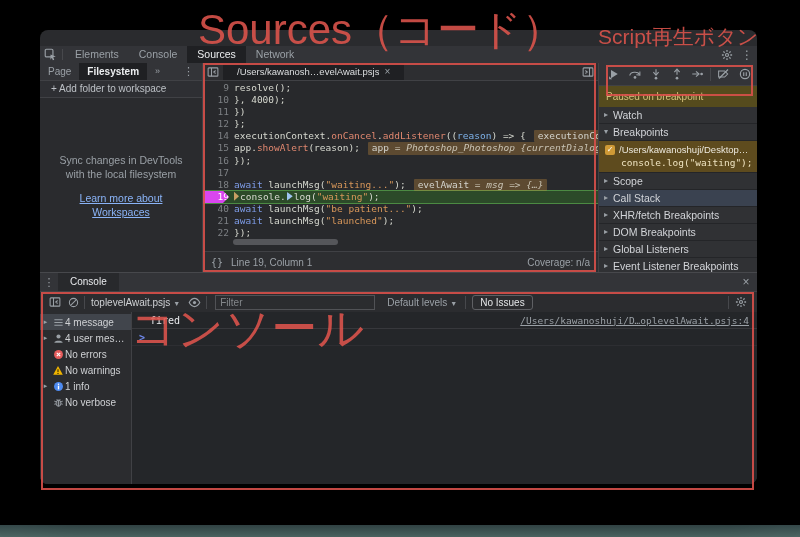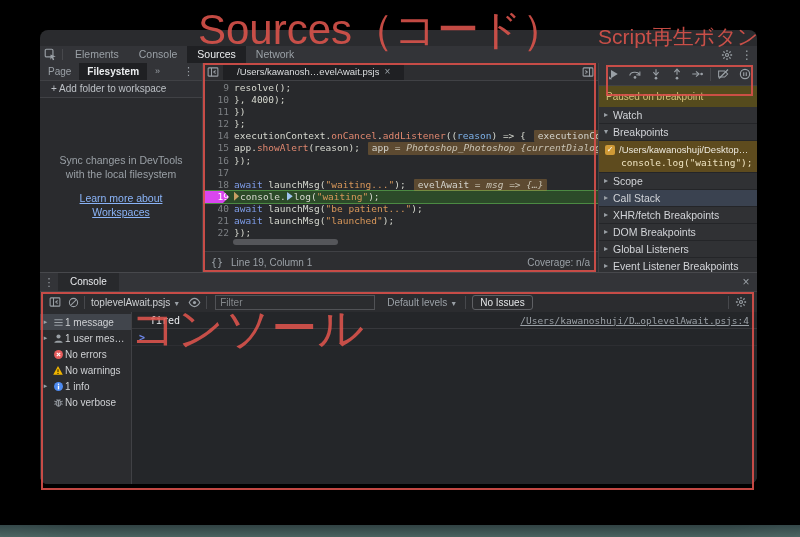--- a/index.html
+++ b/index.html
@@ -382,31 +382,31 @@
         <div id="console-sidebar">
             <div class="cs-row selected">
               <span class="cs-arrow">▸</span>
               <span class="cs-ico ico">
                 <svg width="11" height="11" viewBox="0 0 16 16" stroke="currentColor" stroke-width="1.6" fill="none">
                   <line x1="2" y1="4" x2="14" y2="4"></line>
                   <line x1="2" y1="8" x2="14" y2="8"></line>
                   <line x1="2" y1="12" x2="14" y2="12"></line>
                 </svg>
               </span>
-              <span>1 message</span>
+              <span>4 message</span>
             </div>
             <div class="cs-row">
               <span class="cs-arrow">▸</span>
               <span class="cs-ico ico">
                 <svg width="11" height="11" viewBox="0 0 16 16" fill="currentColor">
                   <circle cx="8" cy="5" r="3"></circle>
                   <path d="M2 14 C2 10.5 14 10.5 14 14 Z"></path>
                 </svg>
               </span>
-              <span>1 user mes…</span>
+              <span>4 user mes…</span>
             </div>
             <div class="cs-row">
               <span class="cs-arrow"></span>
               <span class="cs-ico ico">
                 <svg width="11" height="11" viewBox="0 0 16 16">
                   <circle cx="8" cy="8" r="6.5" fill="#e55c5c"></circle>
                   <path d="M5.5 5.5 L10.5 10.5 M10.5 5.5 L5.5 10.5" stroke="#fff" stroke-width="1.6"></path>
                 </svg>
               </span>
               <span>No errors</span>

